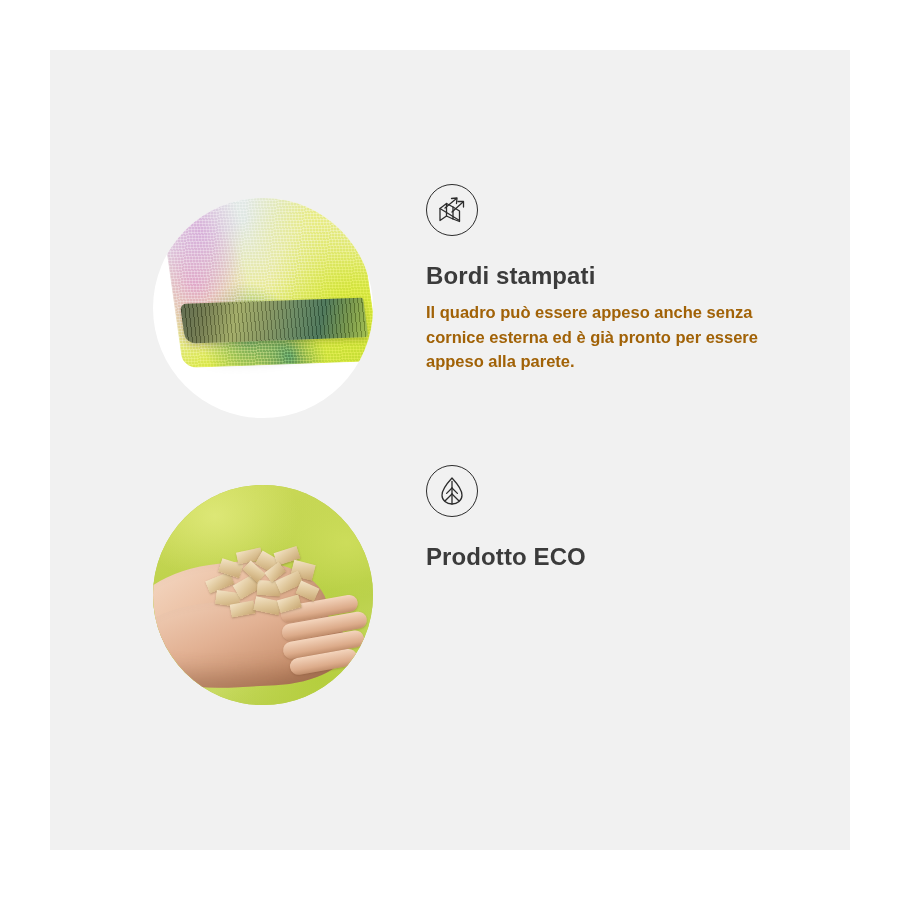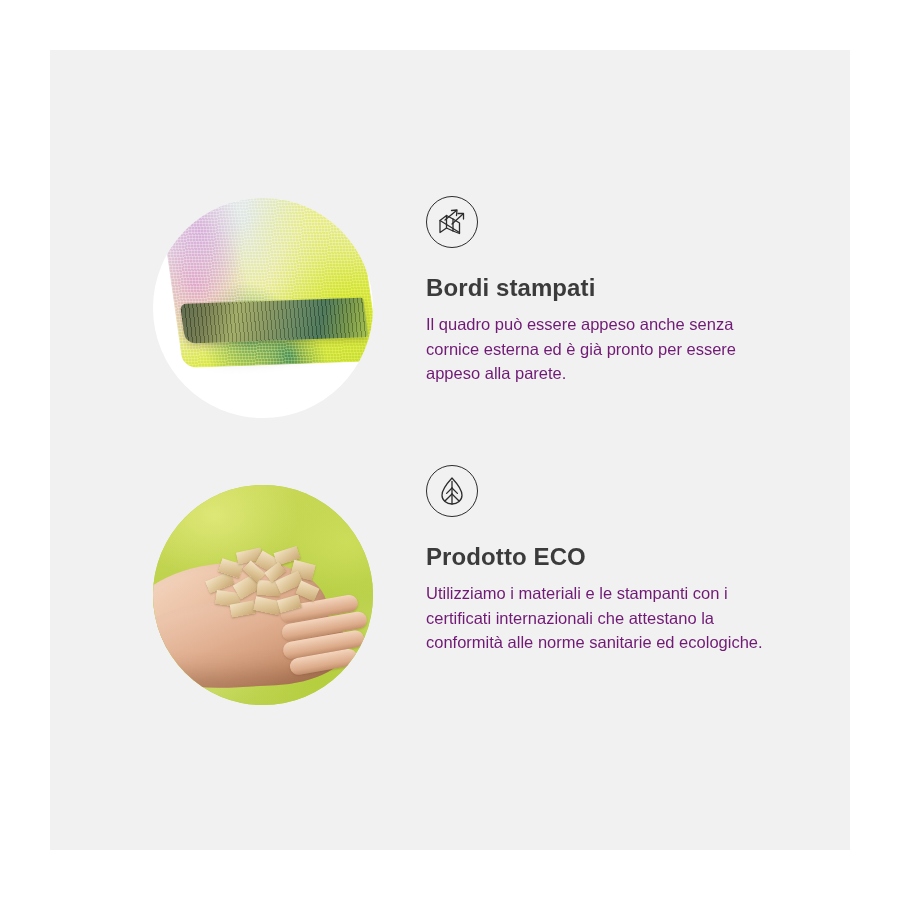--- a/index.html
+++ b/index.html
@@ -212,21 +212,21 @@
   .chips i:nth-child(14) { left: 72px; top: 52px; width: 22px; height: 13px; transform: rotate(-12deg); }
   .chips i:nth-child(15) { left: 40px; top: 18px; width: 20px; height: 12px; transform: rotate(46deg);  }
   .chips i:nth-child(16) { left: 62px; top: 20px; width: 18px; height: 12px; transform: rotate(-34deg); }
 
   
   .content {
     position: absolute;
     left: 376px;         
     width: 370px;
   }
-  .content-edges { top: 16px; }
+  .content-edges { top: 4px; }
   .content-eco   { top: 15px; }
 
   .icon-badge {
     width: 52px;
     height: 52px;
     border-radius: 50%;
     border: 1.6px solid #2c2c2c;
     box-sizing: border-box;
     display: flex;
     align-items: center;
@@ -238,22 +238,22 @@
     margin: 26px 0 0 0;
     font-size: 24px;
     font-weight: 600;
     color: #3b3b3b;
     letter-spacing: .1px;
     line-height: 1.2;
   }
   .feature-desc {
     margin: 9px 0 0 0;
     font-size: 16.5px;
-    font-weight: 400;
-    color: #701a75;
+    font-weight: 700;
+    color: #a16207;
     line-height: 1.5;
     max-width: 360px;
   }
 </style>
 </head>
 <body>
 
 <div class="page">
   <div class="panel">
 
@@ -327,18 +327,17 @@
 
             <path d="M16 6.5 L16 29"></path>
 
             <path d="M16 13 L10.6 18.4"></path>
             <path d="M16 13 L21.4 18.4"></path>
             <path d="M16 19 L9.2 25.8"></path>
             <path d="M16 19 L22.8 25.8"></path>
           </svg>
         </div>
         <h3 class="feature-title">Prodotto ECO</h3>
-        <p class="feature-desc">Utilizziamo i materiali e le stampanti con i certificati internazionali che attestano la conformità alle norme sanitarie ed ecologiche.</p>
       </div>
     </div>
 
   </div>
 </div>
 
 </body></html>

